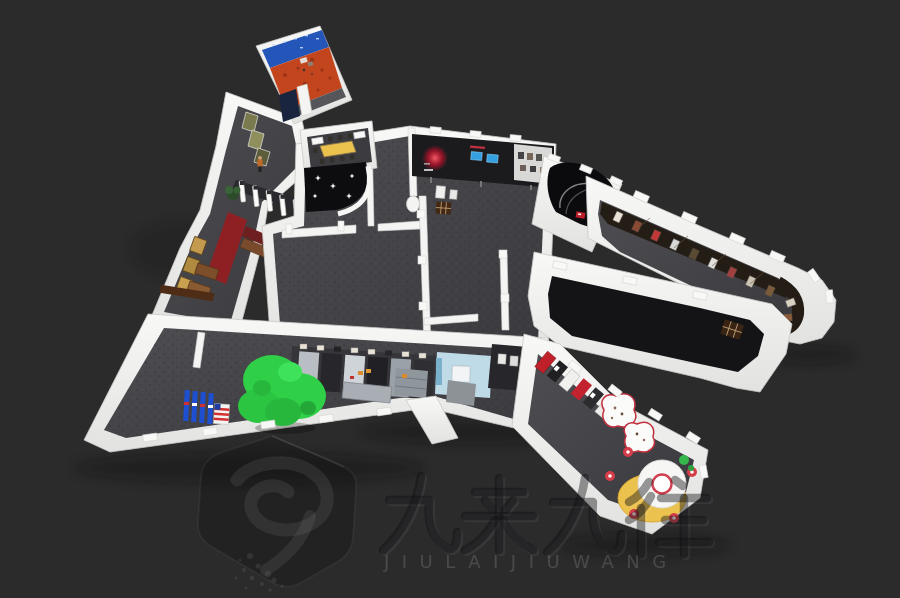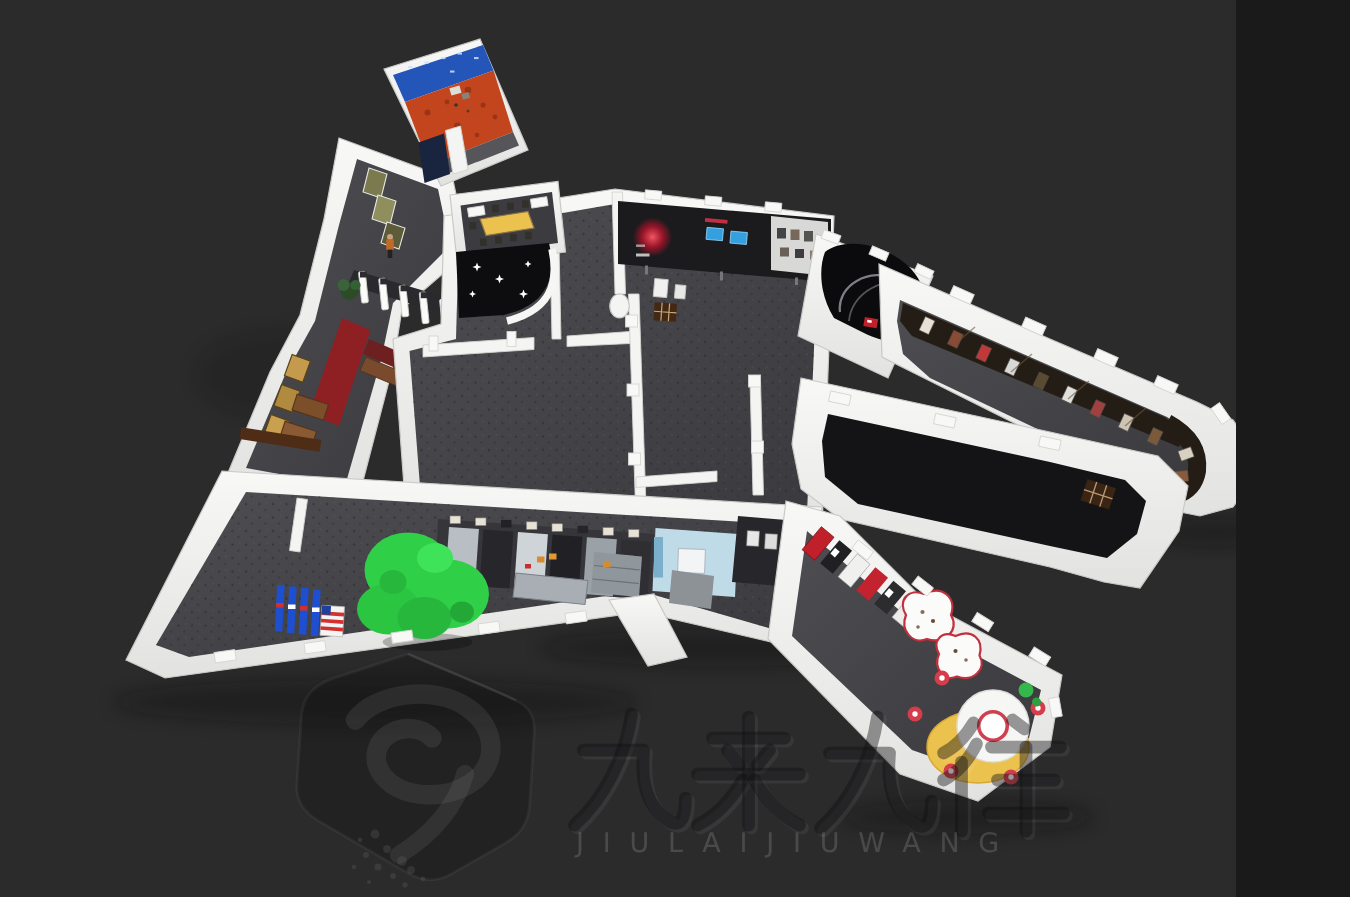--- a/index.html
+++ b/index.html
@@ -1,16 +1,16 @@
 <!DOCTYPE html>
 <html><head>
 <meta charset="utf-8">
 <style>
   html,body{margin:0;padding:0;background:#1a1a1b;}
-  .stage{position:relative;width:824px;height:598px;overflow:hidden;background:#2b2b2c;
+  .stage{position:relative;width:900px;height:598px;overflow:hidden;background:#2b2b2c;
          font-family:"DejaVu Sans","Liberation Sans",sans-serif;}
   .stage svg{position:absolute;left:0;top:0;}
   .wallline{stroke:#c9c9c7;stroke-width:0.8;}
   .part{fill:#f4f4f3;stroke:#d2d2d0;stroke-width:0.6;}
   .nub{fill:#f8f8f7;stroke:#d5d5d3;stroke-width:0.6;}
   .frame-l{fill:#e8e2d6;stroke:#8a8a88;stroke-width:0.4;}
   .sparkle{fill:#ffffff;}
   .wm-sub{fill:rgba(255,255,255,0.15);font-size:18px;letter-spacing:12.5px;font-family:"DejaVu Sans","Liberation Sans",sans-serif;}
   .cjk-stroke{fill:none;stroke:rgba(14,14,16,0.42);stroke-width:8.5;stroke-linecap:round;stroke-linejoin:round;}
   .cjk-stroke-hi{fill:none;stroke:rgba(255,255,255,0.06);stroke-width:8.5;stroke-linecap:round;stroke-linejoin:round;}

